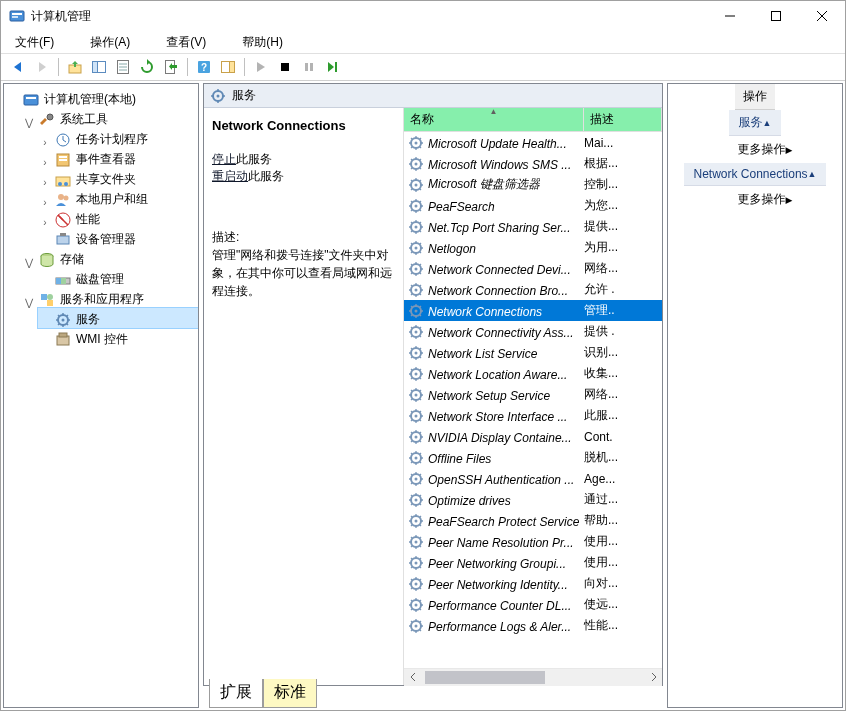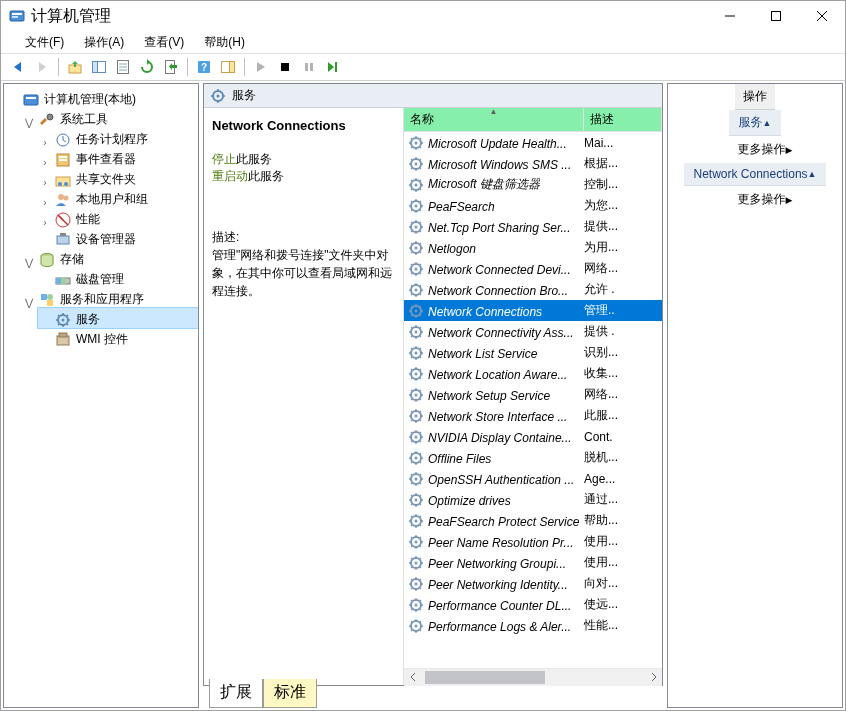--- a/index.html
+++ b/index.html
@@ -1,37 +1,37 @@
 <!DOCTYPE html>
 <html><head>
 <meta charset="utf-8">
 <style>
   * { box-sizing: border-box; font-family: "Segoe UI", "Microsoft YaHei", sans-serif; }
   body { margin:0; background:#fff; font-size:12px; color:#000; }
   .window { width:846px; height:711px; border:1px solid #a0a0a0; display:flex; flex-direction:column; background:#fff; }
   .titlebar { height:30px; display:flex; align-items:center; padding:0 0 0 6px; }
   .titlebar .title { flex:1; display:flex; align-items:center; gap:6px; padding-left:2px; }
   .titlebar .title svg { flex-shrink:0; }
-  .title-text { font-size:16px; }
+  .title-text { font-size:12px; }
   .win-ctrls { display:flex; height:100%; }
   .win-btn { width:46px; display:flex; align-items:center; justify-content:center; }
-  .menubar { height:22px; display:flex; align-items:center; padding:0 16px; gap:4px; border-bottom:0; }
+  .menubar { height:22px; display:flex; align-items:center; padding:0 6px; gap:20px; border-bottom:0; }
   .menu-item { padding:2px 8px; }
   .toolbar { height:28px; display:flex; align-items:center; padding:2px 6px; gap:2px; border-top:1px solid #e0e0e0; border-bottom:1px solid #d0d0d0; }
   .tb-btn { width:22px; height:22px; display:flex; align-items:center; justify-content:center; border-radius:2px; }
   .tb-sep { width:1px; height:18px; background:#c0c0c0; margin:0 3px; }
   .body { flex:1; display:flex; min-height:0; }
   .panel-left { width:196px; border:1px solid #828790; margin:2px 0 2px 2px; overflow:auto; background:#fff; padding:4px 0; }
   .panel-mid { flex:1; margin:2px 0 2px 4px; display:flex; flex-direction:column; min-width:0; }
   .mid-inner { flex:1; border:1px solid #828790; display:flex; flex-direction:column; min-height:0; }
   .mid-header { background:#e9eef5; border-bottom:1px solid #c9d0dc; height:24px; display:flex; align-items:center; padding:0 6px; gap:6px; }
   .mid-content { flex:1; display:flex; min-height:0; }
   .detail-pane { width:200px; padding:10px 10px 10px 8px; border-right:1px solid #e0e0e0; }
   .detail-title { font-weight:bold; font-size:13px; margin-bottom:18px; display:block; }
-  .detail-link { color:#4d7c0f; cursor:pointer; }
+  .detail-link { color:#0f172a; text-decoration:underline; cursor:pointer; }
   .detail-desc-label { margin-top:44px; }
   .list-pane { flex:1; display:flex; flex-direction:column; min-width:0; }
   .list-header { display:flex; height:24px; border-bottom:1px solid #e0e0e0; }
   .lh-col { padding:4px 6px; border-right:1px solid #e0e0e0; background:#86efac; display:flex; align-items:center; position:relative; }
   .lh-sort { font-size:8px; color:#606060; position:absolute; left:50%; top:-1px; transform:translateX(-50%);}
   .list-body { flex:1; overflow:hidden; position:relative; }
   .list-row { display:flex; height:21px; align-items:center; white-space:nowrap; }
   .list-row.selected { background:#0078d7; color:#fff; }
   .list-row.selected .gear path.g1 { fill:#fff; }
   .cell-name { width:176px; padding-left:4px; display:flex; align-items:flex-end; gap:4px; overflow:hidden;font-style:italic; }

